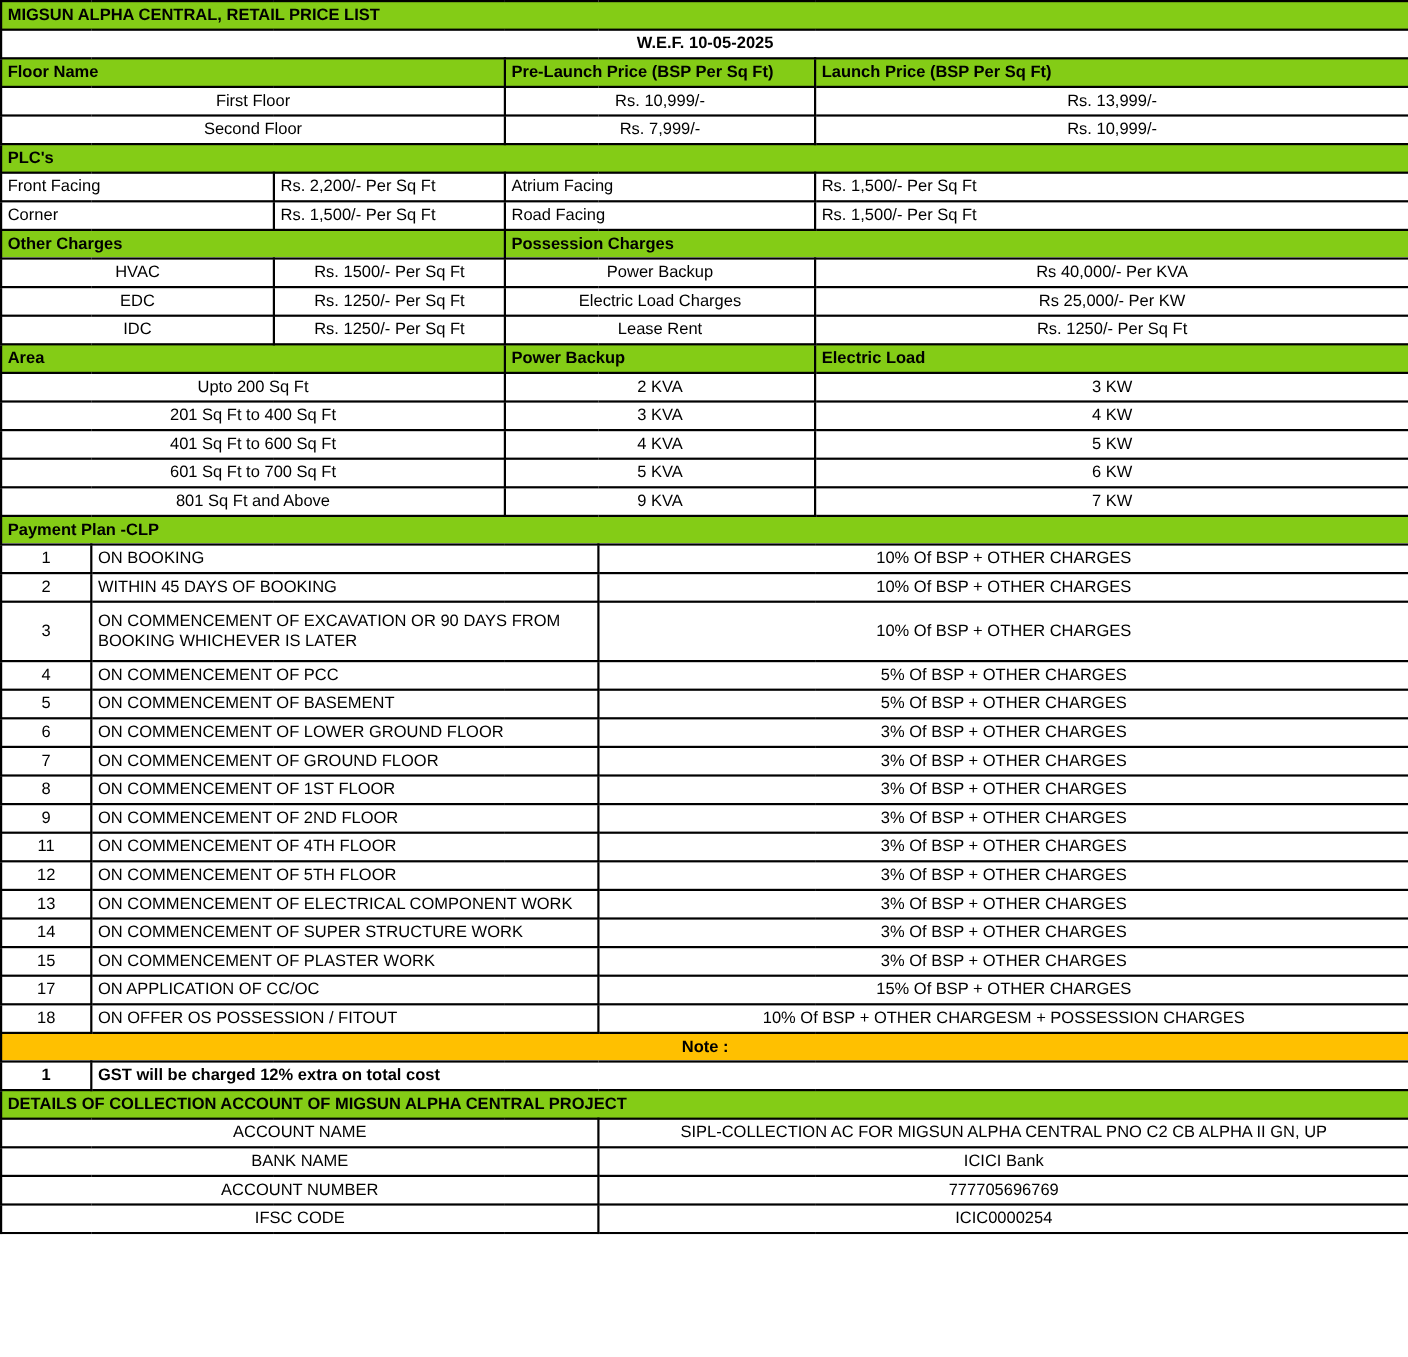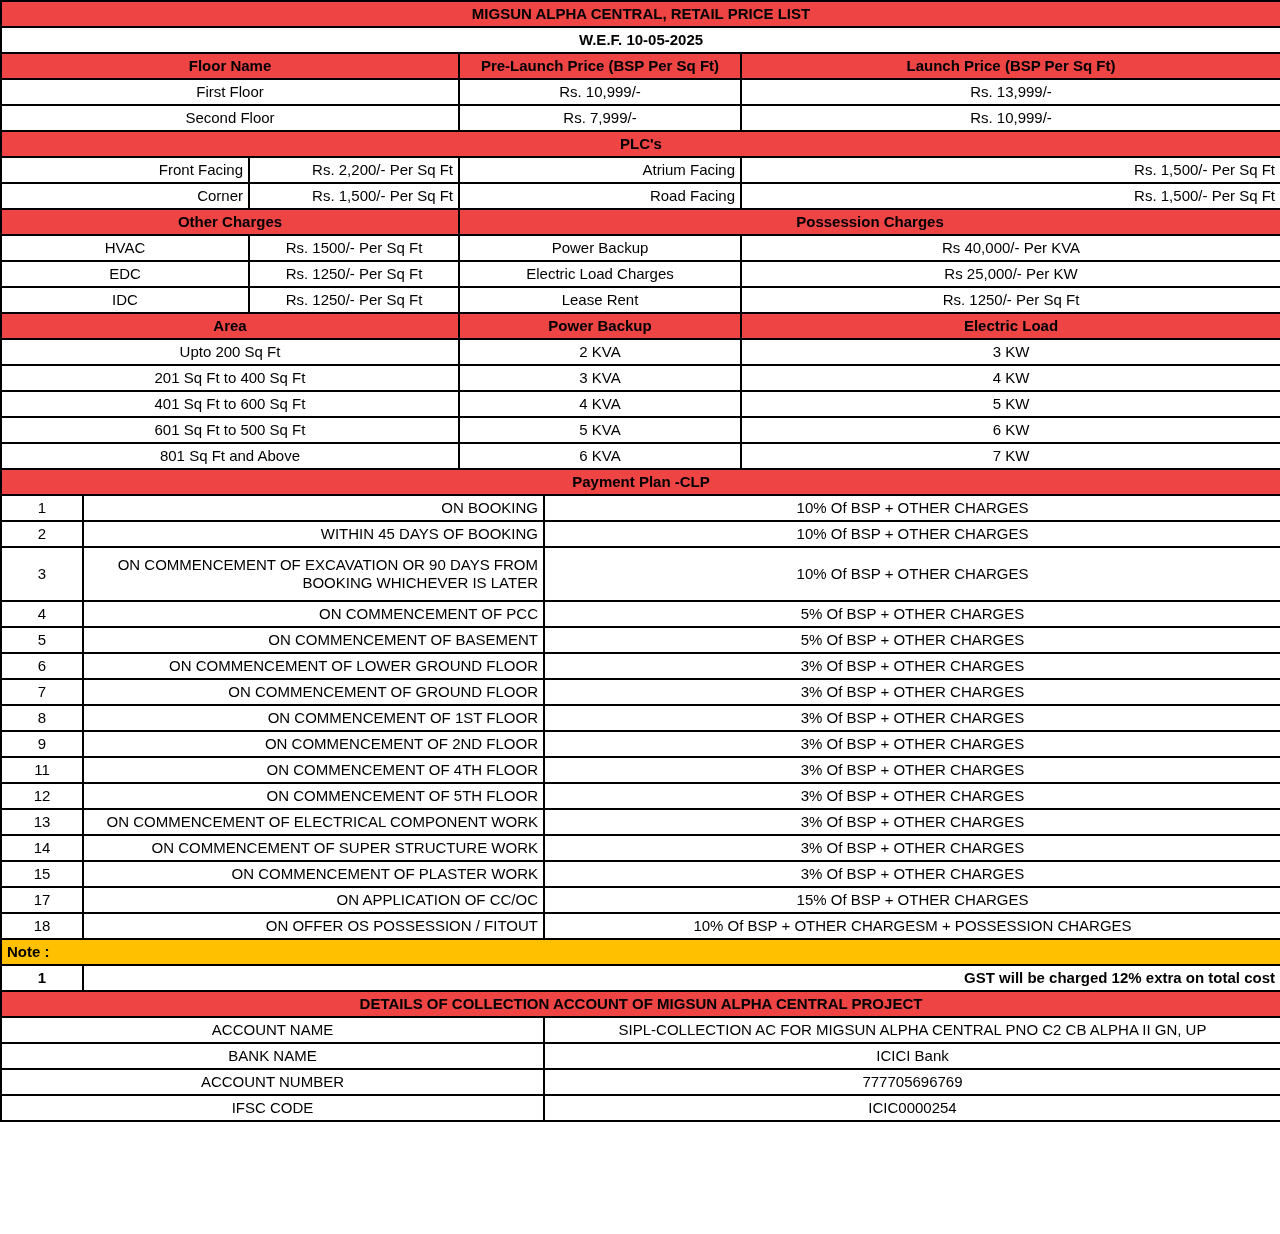--- a/index.html
+++ b/index.html
@@ -9,24 +9,24 @@
   td {
     border:2px solid #000;
     height:24px;
     padding:0 5px;
     font-size:15px;
     line-height:1.2;
     vertical-align:middle;
     overflow:hidden;
     white-space:nowrap;
   }
-  td.hdr { background:#ef4444; font-weight:bold; text-align:center; }
-  td.hdr-l { background:#FFC000; font-weight:bold; text-align:left; }
+  td.hdr { background:#84cc16; font-weight:bold; text-align:left; }
+  td.hdr-l { background:#FFC000; font-weight:bold; text-align:center; }
   td.c { text-align:center; }
-  td.l { text-align:right; }
+  td.l { text-align:left; }
   td.b { font-weight:bold; }
   td.tall { height:52px; white-space:normal; }
 </style>
 </head>
 <body>
 
 <div class="sheet">
 <table>
 <colgroup>
   <col style="width:82px">
@@ -114,27 +114,27 @@
   <td colspan="3" class="c">201 Sq Ft to 400 Sq Ft</td>
   <td colspan="2" class="c">3 KVA</td>
   <td class="c">4 KW</td>
 </tr>
 <tr>
   <td colspan="3" class="c">401 Sq Ft to 600 Sq Ft</td>
   <td colspan="2" class="c">4 KVA</td>
   <td class="c">5 KW</td>
 </tr>
 <tr>
-  <td colspan="3" class="c">601 Sq Ft to 500 Sq Ft</td>
+  <td colspan="3" class="c">601 Sq Ft to 700 Sq Ft</td>
   <td colspan="2" class="c">5 KVA</td>
   <td class="c">6 KW</td>
 </tr>
 <tr>
   <td colspan="3" class="c">801 Sq Ft and Above</td>
-  <td colspan="2" class="c">6 KVA</td>
+  <td colspan="2" class="c">9 KVA</td>
   <td class="c">7 KW</td>
 </tr>
 
 <tr>
   <td colspan="6" class="hdr">Payment Plan -CLP</td>
 </tr>
 
 <tr>
   <td class="c">1</td>
   <td colspan="3" class="l">ON BOOKING</td>

